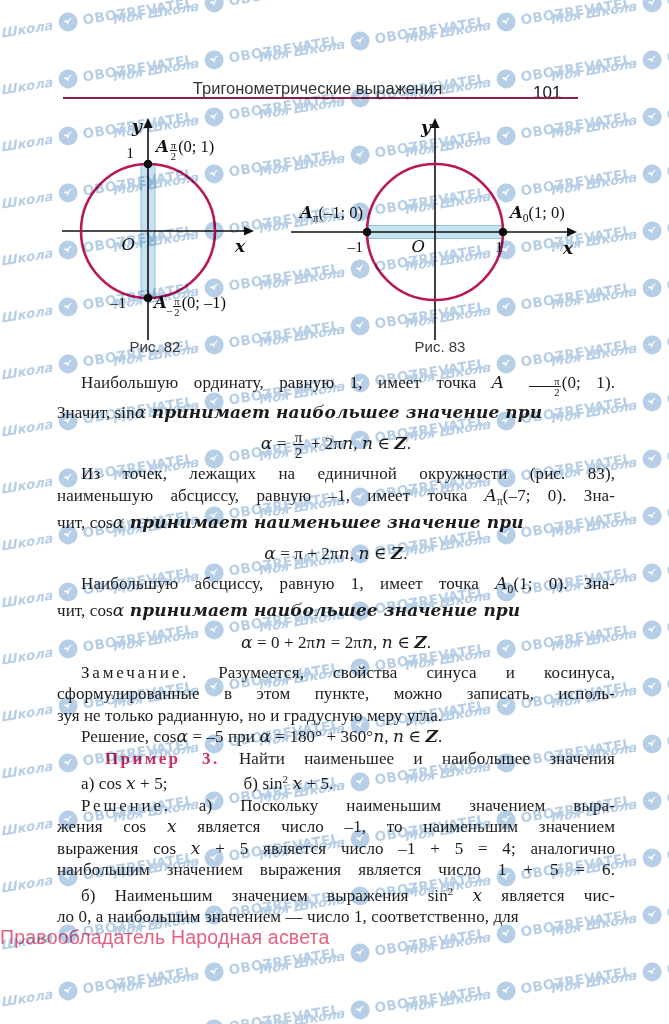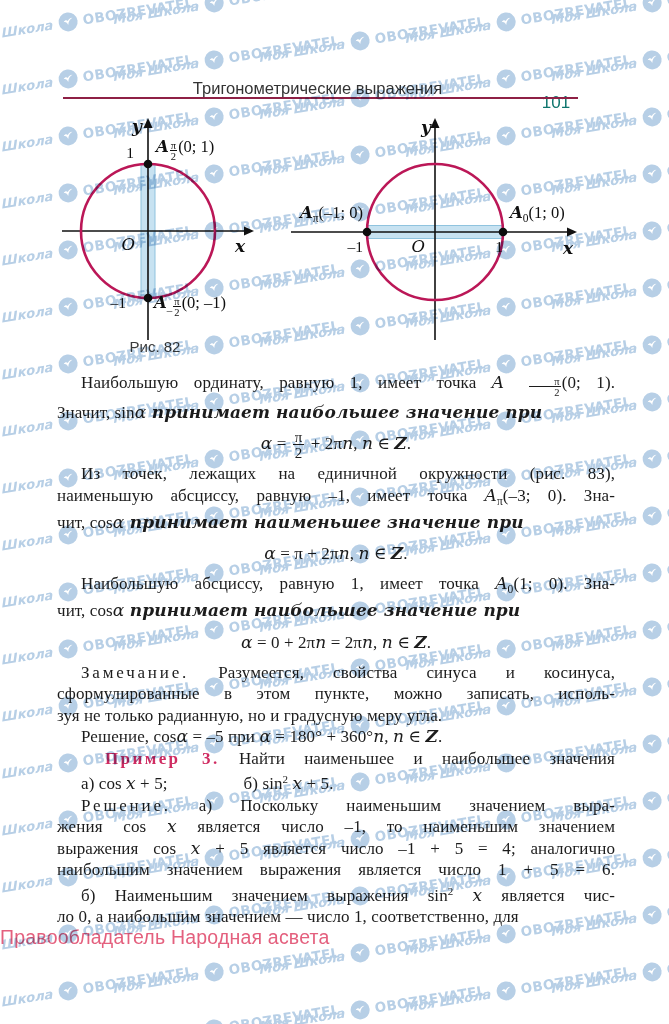--- a/index.html
+++ b/index.html
@@ -12,22 +12,22 @@
   
   .wm-layer{position:absolute;inset:0;z-index:3;pointer-events:none;mix-blend-mode:multiply;}
   .wm{position:absolute;display:flex;align-items:center;gap:5px;color:var(--wm);
       transform:rotate(-9deg);white-space:nowrap;}
   .wm1{font:700 italic 13px "DejaVu Sans",sans-serif;transform:skewX(-6deg);}
   .wm2{font:700 13.5px "DejaVu Sans",sans-serif;letter-spacing:.3px;}
   .wm svg{display:block;}
   
   .hdr-title{position:absolute;top:79px;left:57px;width:521px;text-align:center;
              font:16.5px "Liberation Sans",sans-serif;color:var(--hdr);z-index:2;}
-  .hdr-num{position:absolute;top:93px;left:533px;width:46px;text-align:center;
-           font:17px "Liberation Sans",sans-serif;color:#0f766e;z-index:2;}
+  .hdr-num{position:absolute;top:83px;left:533px;width:46px;text-align:left;
+           font:17px "Liberation Sans",sans-serif;color:#0f172a;z-index:2;}
   .hdr-rule{position:absolute;top:97px;left:63px;width:515px;height:2px;background:var(--rule);z-index:2;}
   
   .fig{position:absolute;z-index:1;}
   .fig svg{position:absolute;left:0;top:0;}
   .flabel{position:absolute;font-size:16.5px;line-height:17px;color:#101010;z-index:2;white-space:nowrap;}
   .it{font-style:italic;font-family:"DejaVu Serif",serif;}
   .bold-it{font-style:italic;font-weight:700;font-family:"DejaVu Serif",serif;}
   .axis-lab{font:700 italic 17px "DejaVu Serif",serif;}
   .tick{font-size:15.5px;}
   .t-right{text-align:right;}
@@ -108,28 +108,29 @@
     <div class="flabel t-right" style="left:0px;top:92px;width:78px;">
       <span class="bold-it">A</span><span class="ssub">π</span><span>(–1; 0)</span>
     </div>
     <div class="flabel" style="left:225px;top:92px;">
       <span class="bold-it">A</span><span class="ssub">0</span><span>(1; 0)</span>
     </div>
     <div class="flabel tick t-right" style="left:54px;top:126px;width:24px;">–1</div>
     <div class="flabel it" style="left:120px;top:126px;width:20px;text-align:right;">O</div>
     <div class="flabel tick t-center" style="left:206px;top:126px;width:16px;">1</div>
     <div class="flabel axis-lab" style="left:278px;top:126px;">x</div>
+    <div class="fig-cap" style="top:226px;">Рис. 83</div>
   </div>
 
   <div class="textflow" id="textflow">
       <div class="ln j in"><span class="">Наибольшую ординату, равную 1, имеет точка </span><span class="it">A</span><span class="subgrp"><span class="sfr"><span class="n">π</span><span class="d">2</span></span></span><span class="">(0; 1).</span></div>
       <div class="ln"><span class="">Значит, sin</span><span class="it">α </span><span class="bold-it">принимает наибольшее значение при</span></div>
       <div class="fline"><span class="it">α</span><span class=""> = </span><span class="fr"><span class="n">π</span><span class="d">2</span></span><span class=""> + 2π</span><span class="it">n</span><span class="">, </span><span class="it">n</span><span class=""> ∈ </span><span class="bold-it">Z</span><span class="">.</span></div>
       <div class="ln j in"><span class="">Из точек, лежащих на единичной окружности (рис. 83),</span></div>
-      <div class="ln j"><span class="">наименьшую абсциссу, равную –1, имеет точка </span><span class="it">A</span><span class="ssub">π</span><span class="">(–3; 0). Зна-</span></div>
+      <div class="ln j"><span class="">наименьшую абсциссу, равную –1, имеет точка </span><span class="it">A</span><span class="ssub">π</span><span class="">(–7; 0). Зна-</span></div>
       <div class="ln"><span class="">чит, cos</span><span class="it">α </span><span class="bold-it">принимает наименьшее значение при</span></div>
       <div class="fline"><span class="it">α</span><span class=""> = π + 2π</span><span class="it">n</span><span class="">, </span><span class="it">n</span><span class=""> ∈ </span><span class="bold-it">Z</span><span class="">.</span></div>
       <div class="ln j in"><span class="">Наибольшую абсциссу, равную 1, имеет точка </span><span class="it">A</span><span class="ssub">0</span><span class="">(1; 0). Зна-</span></div>
       <div class="ln"><span class="">чит, cos</span><span class="it">α </span><span class="bold-it">принимает наибольшее значение при</span></div>
       <div class="fline"><span class="it">α</span><span class=""> = 0 + 2π</span><span class="it">n</span><span class=""> = 2π</span><span class="it">n</span><span class="">, </span><span class="it">n</span><span class=""> ∈ </span><span class="bold-it">Z</span><span class="">.</span></div>
       <div class="ln j in"><span class="lsp">Замечание.</span><span class=""> Разумеется, свойства синуса и косинуса,</span></div>
       <div class="ln j"><span class="">сформулированные в этом пункте, можно записать, исполь-</span></div>
       <div class="ln"><span class="">зуя не только радианную, но и градусную меру угла.</span></div>
       <div class="ln in"><span class="">Решение, cos</span><span class="it">α</span><span class=""> = –5 при </span><span class="it">α</span><span class=""> = 180° + 360°</span><span class="it">n</span><span class="">, </span><span class="it">n</span><span class=""> ∈ </span><span class="bold-it">Z</span><span class="">.</span></div>
       <div class="ln j in"><span class="ex">Пример 3.</span><span class=""> Найти наименьшее и наибольшее значения</span></div>

